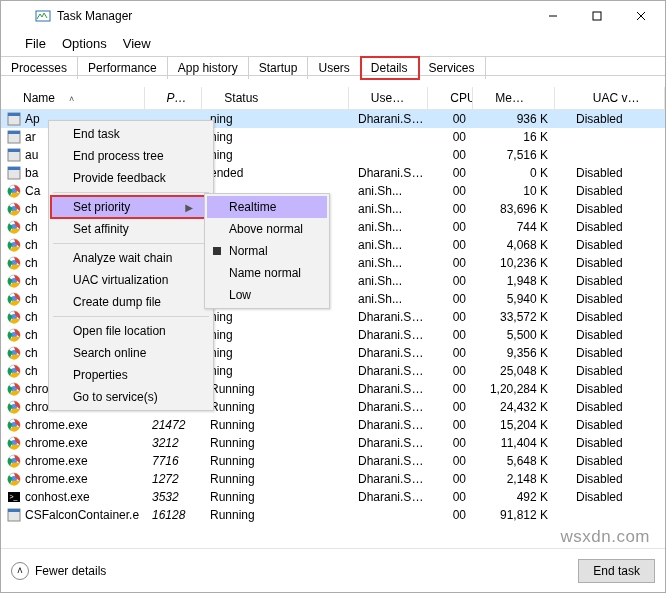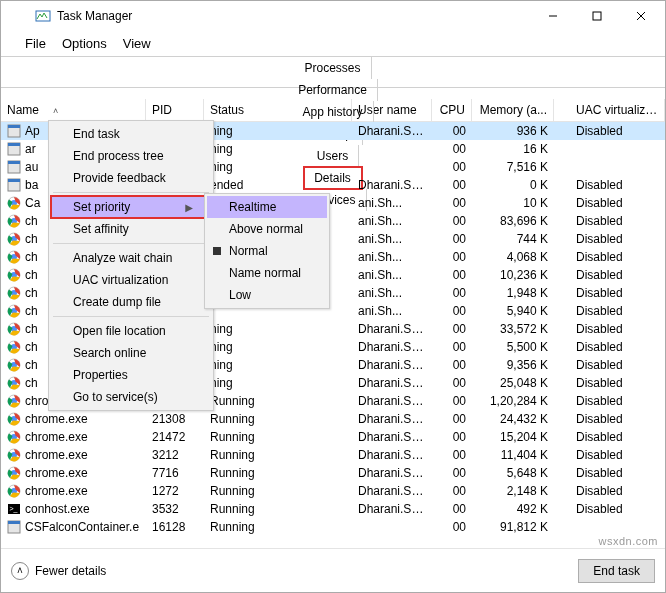--- a/index.html
+++ b/index.html
@@ -9,31 +9,31 @@
 
 .titlebar { display: flex; align-items: center; height: 30px; padding: 0 2px 0 6px; margin-left: 28px; }
 .titlebar .icon { width: 16px; height: 16px; display:inline-block; margin-right: 6px; }
 .titlebar .title { flex: 1; font-size: 12px; }
 .winbtns { display: flex; }
 .winbtn { width: 44px; height: 28px; display: flex; align-items: center; justify-content: center; }
 
 .menubar { display: flex; padding: 2px 16px; font-size: 13px; }
 .menubar .mitem { padding: 3px 8px; }
 
-.tabbar { display: flex; border-bottom: 1px solid #d0d0d0; border-top: 1px solid #d0d0d0; height: 32px; align-items: center; flex-direction: column; }
+.tabbar { display: flex; border-bottom: 1px solid #d0d0d0; border-top: 1px solid #d0d0d0; height: 20px; align-items: flex-start; }
 .tab { padding: 4px 10px; border-right: 1px solid #d0d0d0; font-size: 12px; position: relative; }
 .tab.firstnl { border-left: none; }
 .tab.hl { outline: 2px solid #e03030; outline-offset: -1px; }
 
 .headerrow { display: flex; border-bottom: 1px solid #e4e4e4; height: 24px; align-items: center; }
-.hcell { padding: 4px 6px; border-right: 1px solid #e4e4e4; font-size: 12px; white-space: nowrap; overflow: hidden; text-overflow: ellipsis; }
+.hcell { padding: 4px 22px; border-right: 1px solid #e4e4e4; font-size: 12px; white-space: nowrap; overflow: hidden; text-overflow: ellipsis; }
 .sortind { margin-left: 14px; font-size: 9px; color:#555; }
 
 .c-name   { width: 145px; }
-.c-pid    { width: 58px;  text-align:left; }
+.c-pid    { width: 58px;  text-align:left;font-style:italic; }
 .c-status { width: 148px; }
 .c-user   { width: 80px; }
 .c-cpu    { width: 40px;  text-align: right; }
 .c-mem    { width: 82px;  text-align: right; }
 .c-uac    { width: 95px; margin-left: 16px; }
 
 .grid { flex: 1; overflow: hidden; position: relative; }
 .row { display: flex; height: 18px; align-items: center; }
 .cell { padding: 0 6px; font-size: 12px; white-space: nowrap; overflow: hidden; text-overflow: ellipsis; }
 .row.sel { background: #cde8ff; }
@@ -47,21 +47,21 @@
 
 .ctxmenu { position: absolute; background:#f2f2f2; border: 1px solid #ccc; box-shadow: 1px 1px 2px rgba(0,0,0,0.15); padding: 2px; font-size: 12px; }
 .ctxmenu .ci { padding: 4px 18px 4px 22px; white-space: nowrap; display:flex; align-items:center; justify-content:space-between; min-width: 160px; position: relative; }
 .ctxmenu .sep { height: 1px; background: #d4d4d4; margin: 3px 2px; }
 .ctxmenu .ci.hl { background:#c4b5fd;gap:19px; }
 .ctxmenu .ci.redbox { outline: 2px solid #e03030; outline-offset: -1px; }
 .ctxmenu .ci .arrow { font-size: 10px; color:#555; }
 .submenu { position:absolute; left: 100%; top: 0; }
 .submenu .ci { min-width: 120px; }
 .submenu .ci .radio { position:absolute; left:6px; width:8px; height:8px; background:#333; }
-.watermark { position:absolute; right:8px; bottom:46px; font-size:11px; color:#9a9a9a; letter-spacing:0.5px;text-align:right; }
+.watermark { position:absolute; right:16px; bottom:46px; font-size:17px; color:#9a9a9a; letter-spacing:0.5px;text-align:right; }
 </style>
 </head>
 <body>
 
 <div class="window">
 
   <div class="titlebar">
     <span class="icon">
       <svg viewBox="0 0 16 16">
           <rect x="1" y="3" width="14" height="10" fill="#fff" stroke="#2d6fb5"></rect>

